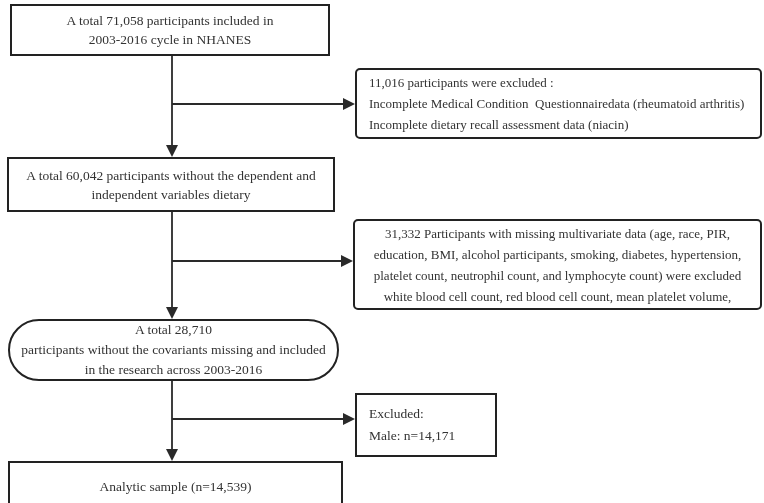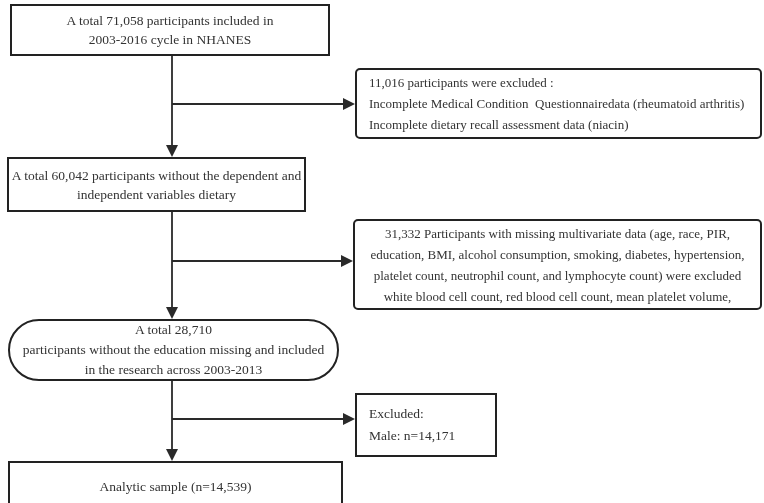--- a/index.html
+++ b/index.html
@@ -36,21 +36,21 @@
   }
   .box .line {
     white-space: pre-wrap;
   }
   .center { text-align: center; }
   .leftalign { text-align: left; padding-left: 12px; }
   .rounded { border-radius: 5px; }
 
   #box-total-included   { left: 10px;  top: 4px;   width: 320px; height: 52px; }
   #box-excluded-1       { left: 355px; top: 68px;  width: 407px; height: 71px; font-size: 13px; line-height: 21px; }
-  #box-no-missing-vars  { left: 7px;   top: 157px; width: 299px; height: 55px; }
+  #box-no-missing-vars  { left: 7px;   top: 157px; width: 328px; height: 55px; }
   #box-excluded-2       { left: 353px; top: 219px; width: 409px; height: 91px; font-size: 13px; line-height: 21px; padding: 4px 2px; }
   #box-no-covariants    { left: 8px;   top: 319px; width: 331px; height: 62px; line-height: 20px; border-radius: 31px; }
   #box-excluded-3       { left: 355px; top: 393px; width: 142px; height: 64px; line-height: 22px; }
   #box-analytic-sample  { left: 8px;   top: 461px; width: 335px; height: 50px; }
 </style>
 </head>
 <body>
 
 <div id="canvas">
 
@@ -86,29 +86,29 @@
     <div class="line">Incomplete dietary recall assessment data (niacin)</div>
   </div>
 
   <div id="box-no-missing-vars" class="box center">
     <div class="line">A total 60,042 participants without the dependent and</div>
     <div class="line">independent variables dietary</div>
   </div>
 
   <div id="box-excluded-2" class="box center rounded">
     <div class="line">31,332 Participants with missing multivariate data (age, race, PIR,</div>
-    <div class="line">education, BMI, alcohol consumption, smoking, diabetes, hypertension,</div>
+    <div class="line">education, BMI, alcohol participants, smoking, diabetes, hypertension,</div>
     <div class="line">platelet count, neutrophil count, and lymphocyte count) were excluded</div>
     <div class="line">white blood cell count, red blood cell count, mean platelet volume,</div>
   </div>
 
   <div id="box-no-covariants" class="box center">
     <div class="line">A total 28,710</div>
-    <div class="line">participants without the education missing and included</div>
-    <div class="line">in the research across 2003-2013</div>
+    <div class="line">participants without the covariants missing and included</div>
+    <div class="line">in the research across 2003-2016</div>
   </div>
 
   <div id="box-excluded-3" class="box leftalign">
     <div class="line">Excluded:</div>
     <div class="line">Male: n=14,171</div>
   </div>
 
   <div id="box-analytic-sample" class="box center">
     <div class="line">Analytic sample (n=14,539)</div>
   </div>

